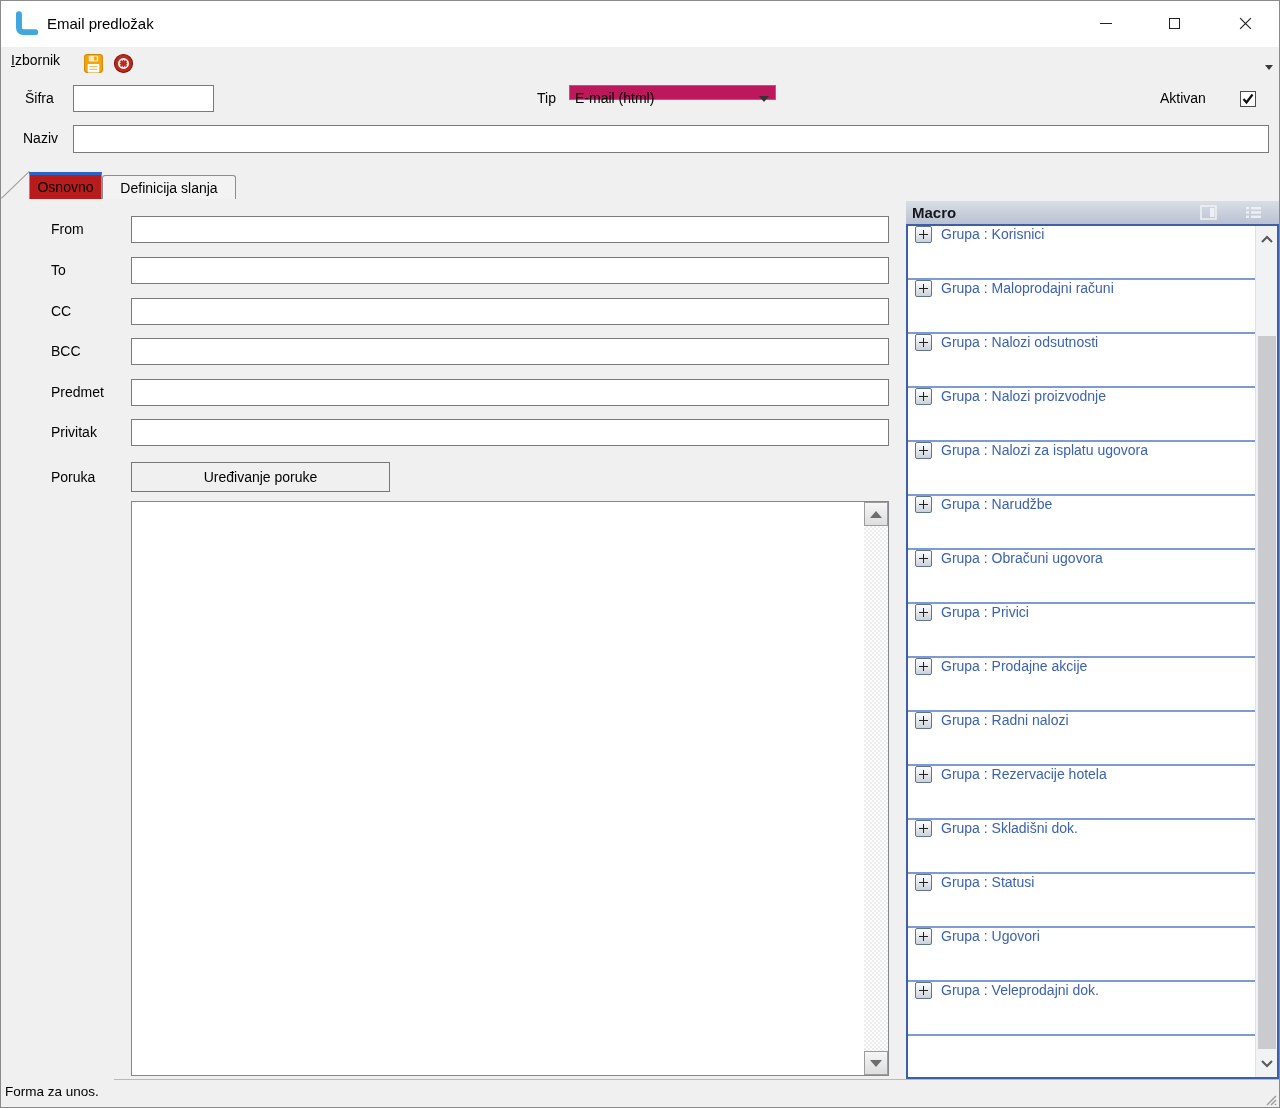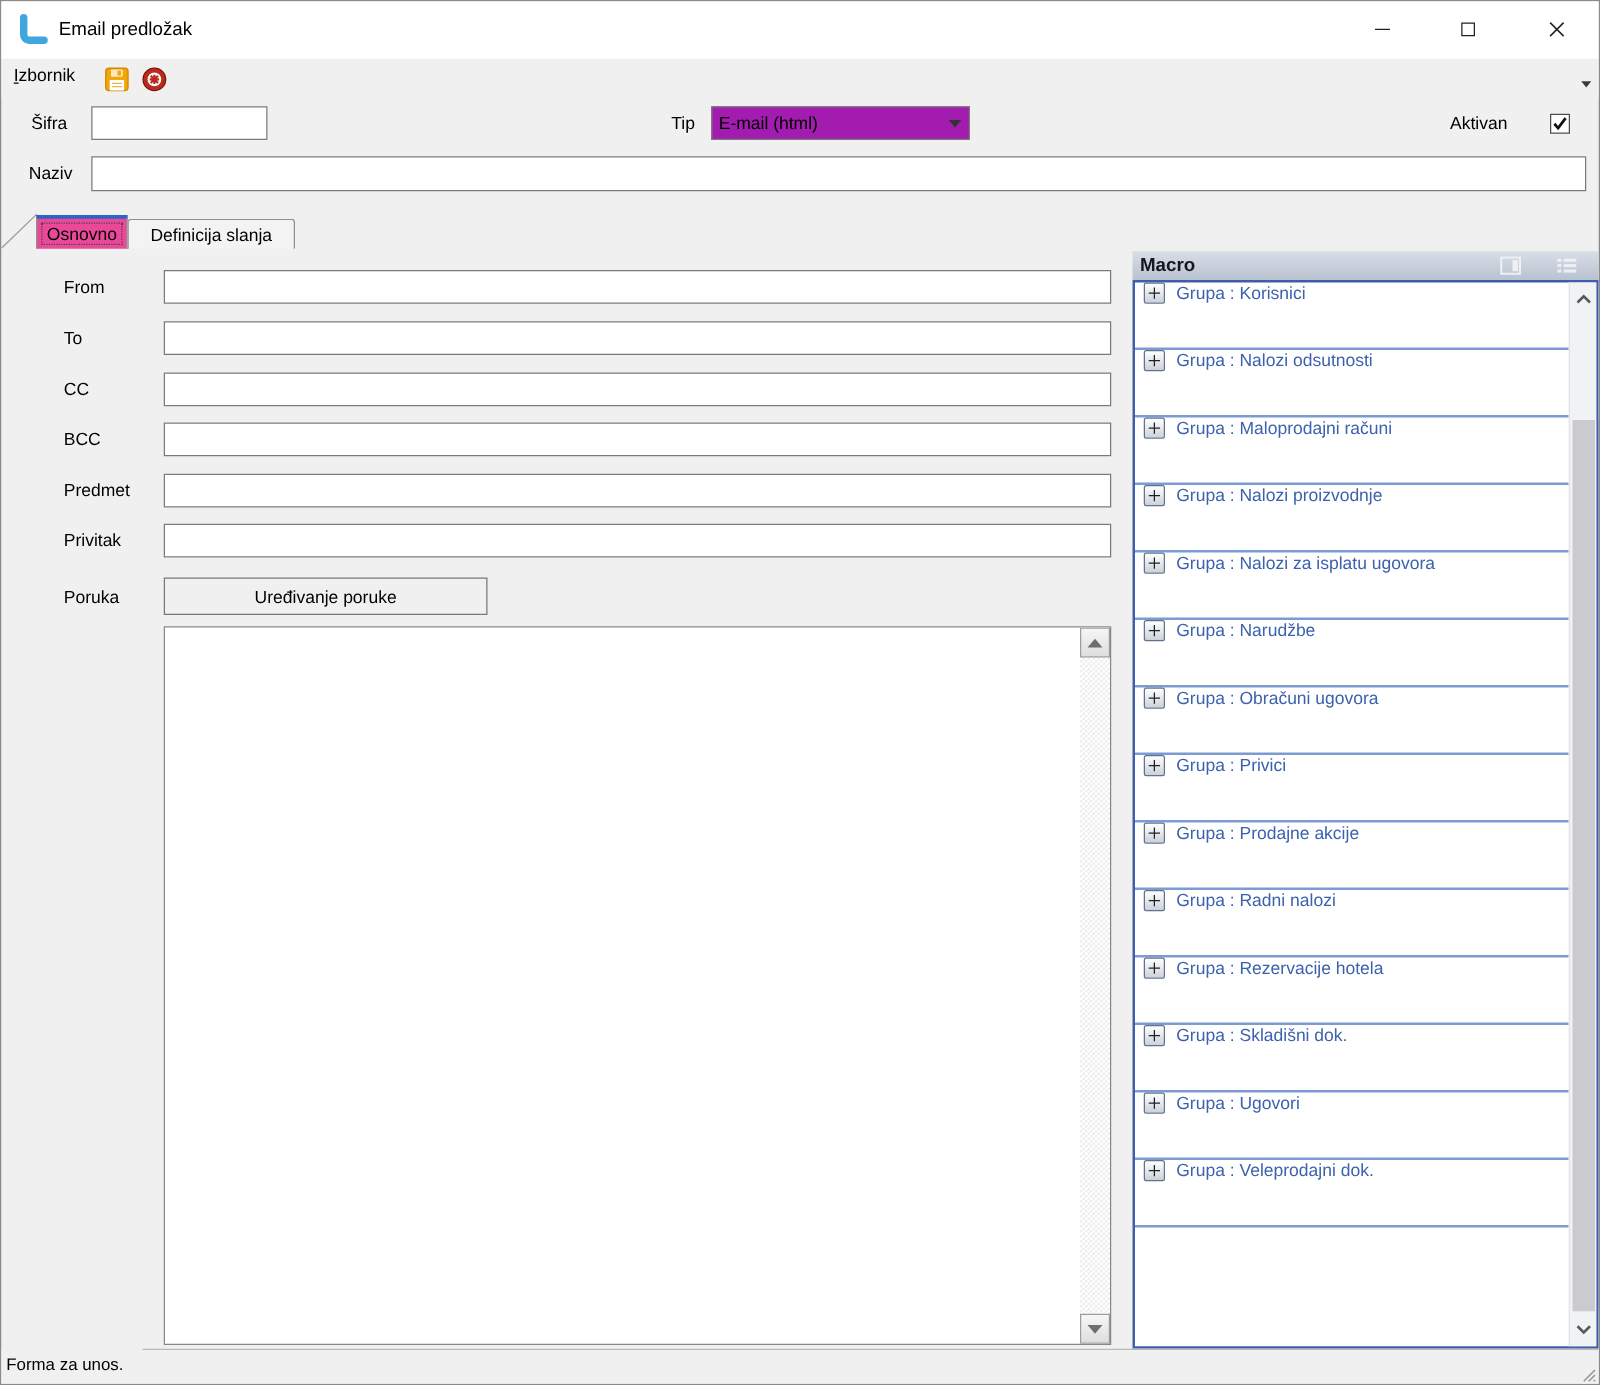--- a/index.html
+++ b/index.html
@@ -25,32 +25,32 @@
   .tb-save{left:80px;} .tb-cancel{left:110px;}
   .tb-overflow{position:absolute;right:6px;top:18px;width:0;height:0;
     border-left:4px solid transparent;border-right:4px solid transparent;border-top:5px solid #3a3a3a;}
   
   .hlabel{position:absolute;height:27px;line-height:27px;font-size:14px;}
   .tinput{position:absolute;height:27px;border:1px solid #7a7a7a;background:#fff;
     font-family:"Liberation Sans", sans-serif;font-size:14px;padding:0 4px;outline:none;}
   .lbl-sifra{left:24px;top:84px;}
   .inp-sifra{left:72px;top:84px;width:141px;}
   .lbl-tip{left:536px;top:84px;}
-  .combo{position:absolute;left:568px;top:84px;width:207px;height:27px;background:#a21caf;border:1px solid #7a7a7a;}
+  .combo{position:absolute;left:568px;top:84px;width:207px;height:15px;background:#be185d;border:1px solid #7a7a7a;}
   .combo-value{position:absolute;left:5px;top:0;height:25px;line-height:25px;font-size:14px;}
   .combo-arrow{position:absolute;right:6px;top:10px;width:0;height:0;
     border-left:5px solid transparent;border-right:5px solid transparent;border-top:6px solid #333;}
   .lbl-aktivan{left:1159px;top:84px;}
   .checkbox{position:absolute;left:1239px;top:90px;width:16px;height:16px;background:#fff;border:1px solid #4d4d4d;}
   .lbl-naziv{left:22px;top:124px;}
   .inp-naziv{left:72px;top:124px;width:1196px;height:28px;}
   
   .tab-edge{position:absolute;left:0;top:197px;width:39px;height:0;border-top:1px solid #9a9a9a;
     transform:rotate(-44deg);transform-origin:0 0;}
-  .tab{position:absolute;font-size:14px;text-align:center;background:#ec4899;}
+  .tab{position:absolute;font-size:14px;text-align:center;background:#b91c1c;}
   .tab-active{left:28px;top:171px;width:73px;height:27px;
     border-left:1px solid #8e8e8e;border-right:1px solid #8e8e8e;border-top:3px solid #2a64c8;z-index:2;}
   .tab-active .focus-rect{display:inline-block;margin-top:3px;padding:0 3px;border:1px dotted #444;line-height:16px;}
   .tab-inactive{left:101px;top:174px;width:134px;height:24px;line-height:24px;
     border:1px solid #8e8e8e;border-bottom:none;border-radius:3px 3px 0 0;background:#f3f3f3;}
   
   .flabel{position:absolute;left:50px;height:27px;line-height:27px;font-size:14px;}
   .finput{position:absolute;left:130px;width:758px;height:27px;border:1px solid #7a7a7a;background:#fff;
     font-family:"Liberation Sans", sans-serif;font-size:14px;padding:0 4px;outline:none;}
   .fr0{top:215px;} .fr1{top:256px;} .fr2{top:297px;} .fr3{top:337px;} .fr4{top:378px;} .fr5{top:418px;}
@@ -208,28 +208,28 @@
     </svg>
   </div>
   <div class="macro-list">
     <div class="macro-rows">
       <div class="macro-row">
           <span class="plus-btn"></span>
           <span class="macro-label">Grupa : Korisnici</span>
         </div>
       <div class="macro-row">
           <span class="plus-btn"></span>
+          <span class="macro-label">Grupa : Maloprodajni računi</span>
+        </div>
+      <div class="macro-row">
+          <span class="plus-btn"></span>
           <span class="macro-label">Grupa : Nalozi odsutnosti</span>
         </div>
       <div class="macro-row">
           <span class="plus-btn"></span>
-          <span class="macro-label">Grupa : Maloprodajni računi</span>
-        </div>
-      <div class="macro-row">
-          <span class="plus-btn"></span>
           <span class="macro-label">Grupa : Nalozi proizvodnje</span>
         </div>
       <div class="macro-row">
           <span class="plus-btn"></span>
           <span class="macro-label">Grupa : Nalozi za isplatu ugovora</span>
         </div>
       <div class="macro-row">
           <span class="plus-btn"></span>
           <span class="macro-label">Grupa : Narudžbe</span>
         </div>
@@ -249,20 +249,24 @@
           <span class="plus-btn"></span>
           <span class="macro-label">Grupa : Radni nalozi</span>
         </div>
       <div class="macro-row">
           <span class="plus-btn"></span>
           <span class="macro-label">Grupa : Rezervacije hotela</span>
         </div>
       <div class="macro-row">
           <span class="plus-btn"></span>
           <span class="macro-label">Grupa : Skladišni dok.</span>
+        </div>
+      <div class="macro-row">
+          <span class="plus-btn"></span>
+          <span class="macro-label">Grupa : Statusi</span>
         </div>
       <div class="macro-row">
           <span class="plus-btn"></span>
           <span class="macro-label">Grupa : Ugovori</span>
         </div>
       <div class="macro-row">
           <span class="plus-btn"></span>
           <span class="macro-label">Grupa : Veleprodajni dok.</span>
         </div>
     </div>

